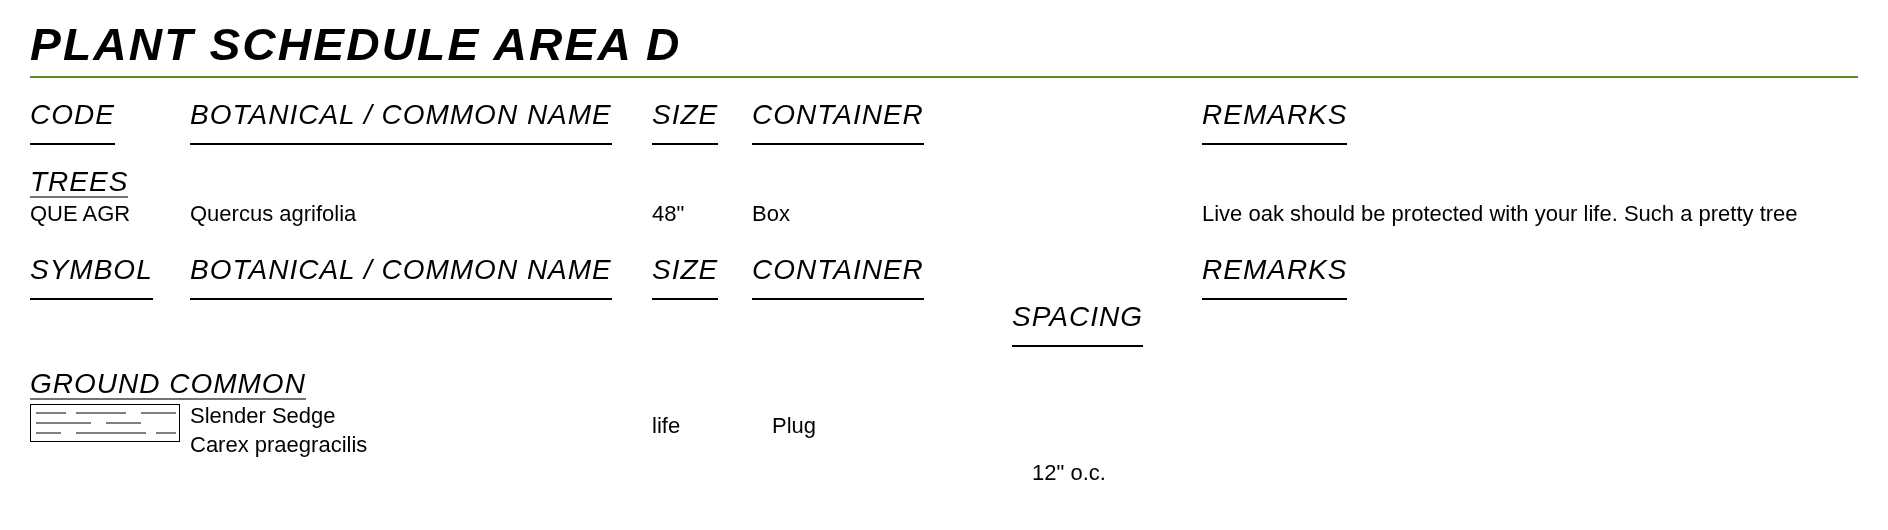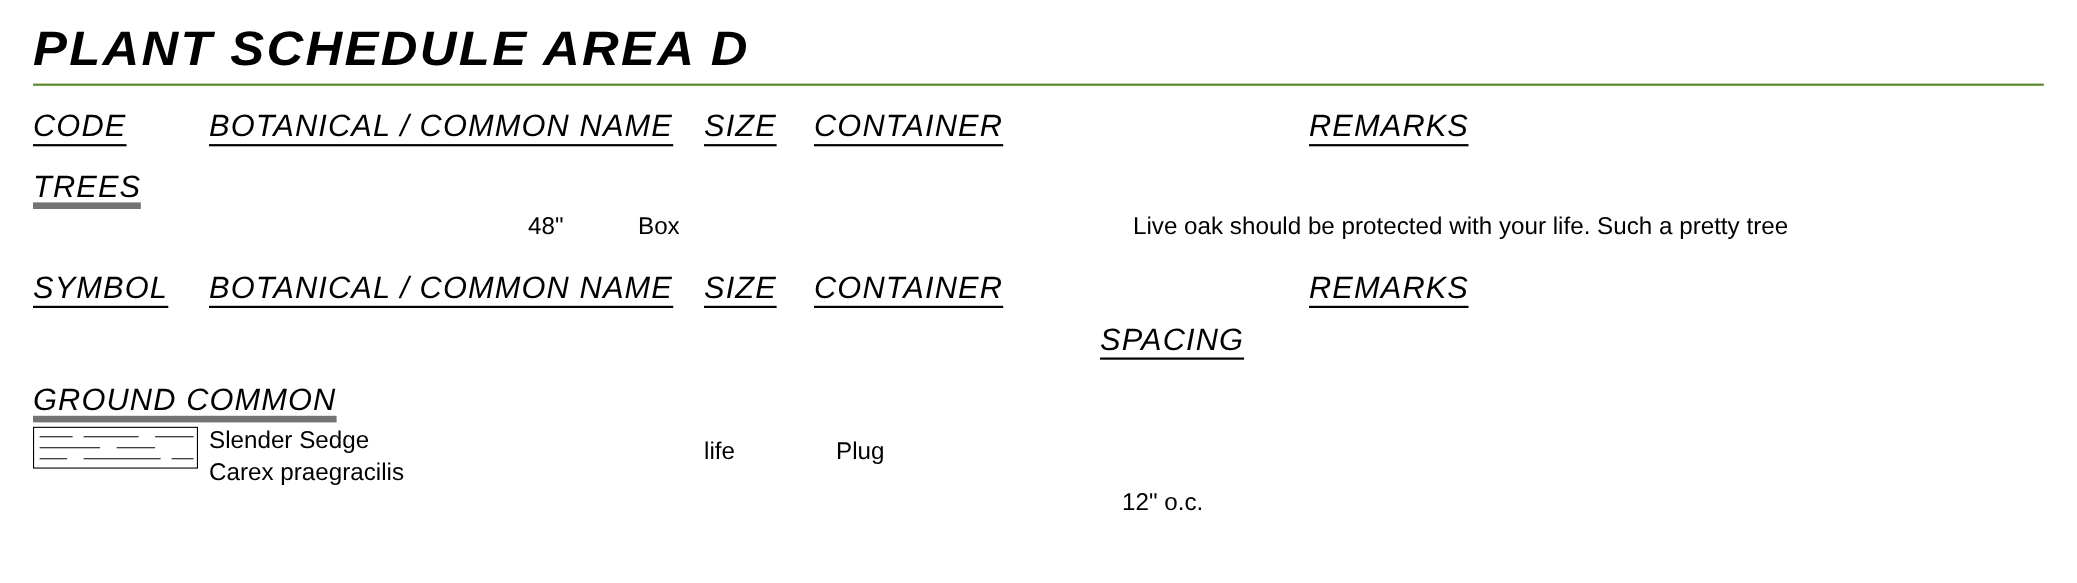--- a/index.html
+++ b/index.html
@@ -26,40 +26,40 @@
     border-top: 2px solid #5a8a2a;
     margin: 0 0 22px 0;
   }
   .row {
     display: flex;
     align-items: flex-start;
     gap: 0;
   }
   .col-code   { width: 160px; flex: 0 0 160px; }
   .col-name   { width: 450px; flex: 0 0 450px; }
-  .col-size   { width: 100px; flex: 0 0 100px; }
+  .col-size   { width: 100px; flex: 0 0 100px; margin-left: 12px; }
   .col-cont   { width: 260px; flex: 0 0 260px; }
   .col-space  { width: 190px; flex: 0 0 190px; margin-top: 47px; }
   .col-rem    { width: 620px; flex: 0 0 620px; }
   .hdr {
     font-family: Impact, "Arial Black", sans-serif;
     font-style: italic;
     font-size: 28px;
     letter-spacing: 1px;
     border-bottom: 2px solid #000;
     display: inline-block;
-    padding-bottom: 0px;
+    padding-bottom: 12px;
     line-height: 1.1;
   }
   .section {
     font-family: Impact, "Arial Black", sans-serif;
     font-style: italic;
     font-size: 28px;
     letter-spacing: 1px;
-    border-bottom: 6px solid #737373;
+    border-bottom: 2px solid #737373;
     display: inline-block;
     margin-top: 22px;
     line-height: 1.05;
   }
   .datarow {
     display: flex;
     align-items: flex-start;
     margin-top: 2px;
     font-size: 22px;
     line-height: 1.3;
@@ -88,21 +88,23 @@
   <div class="col-code"><span class="hdr">CODE</span></div>
   <div class="col-name"><span class="hdr">BOTANICAL / COMMON NAME</span></div>
   <div class="col-size"><span class="hdr">SIZE</span></div>
   <div class="col-cont" style="flex-basis:450px;width:450px;"><span class="hdr">CONTAINER</span></div>
   <div class="col-rem"><span class="hdr">REMARKS</span></div>
 </div>
 
 <div><span class="section">TREES</span></div>
 
 <div class="datarow">
+  <div class="col-code">QUE AGR</div>
   <div class="col-name">
+    <span class="sub">Quercus agrifolia</span>
   </div>
   <div class="col-size">48"</div>
   <div class="col-cont" style="flex-basis:450px;width:450px;">Box</div>
   <div class="col-rem">Live oak should be protected with your life. Such a pretty tree</div>
 </div>
 
 <div class="row" style="margin-top:26px;">
   <div class="col-code"><span class="hdr">SYMBOL</span></div>
   <div class="col-name"><span class="hdr">BOTANICAL / COMMON NAME</span></div>
   <div class="col-size"><span class="hdr">SIZE</span></div>

